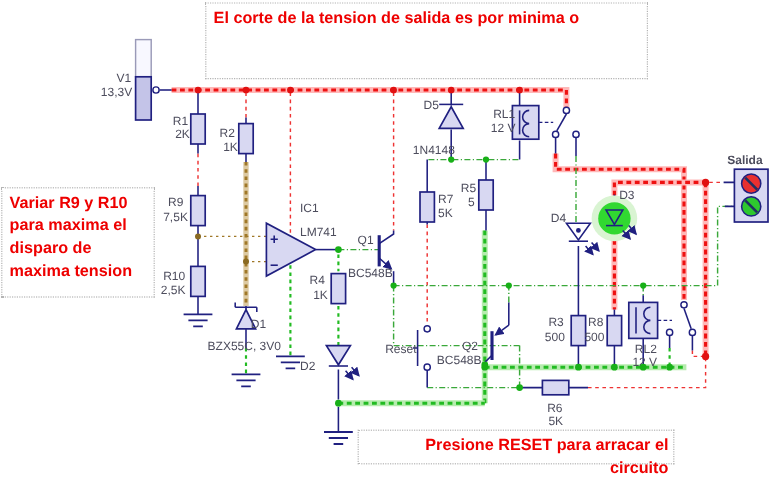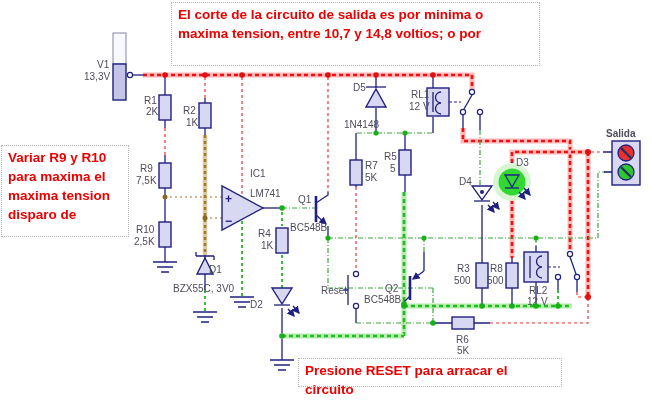--- a/index.html
+++ b/index.html
@@ -327,28 +327,27 @@
           <circle cx="433" cy="323" r="2.8"></circle>
     </g>
     <g fill="#8a6a22">
       <circle cx="165" cy="197" r="2.5"></circle>
           <circle cx="205" cy="218" r="2.5"></circle>
     </g>
   </g>
 </svg>
 
 <div class="note" style="left:171px;top:2px;width:357px;height:58px;">
-  <div>El corte de la circuito de salida es por minima o</div>
-  <div>maxima tension, entre 10,7 y 14,8 voltios; o por</div>
+  <div>El corte de la tension de salida es por minima o</div>
 </div>
 
-<div class="note" style="left:1px;top:145px;width:116px;height:86px;">
+<div class="note" style="left:1px;top:156px;width:116px;height:86px;">
   <div>Variar R9 y R10</div>
   <div>para maxima el</div>
+  <div>disparo de</div>
   <div>maxima tension</div>
-  <div>disparo de</div>
 </div>
 
-<div class="note" style="left:298px;top:358px;width:252px;height:23px;">
+<div class="note" style="left:298px;top:358px;width:252px;height:23px;text-align:right;">
   <div>Presione RESET para arracar el circuito</div>
 </div>
 
 </div>
 
 </body></html>

